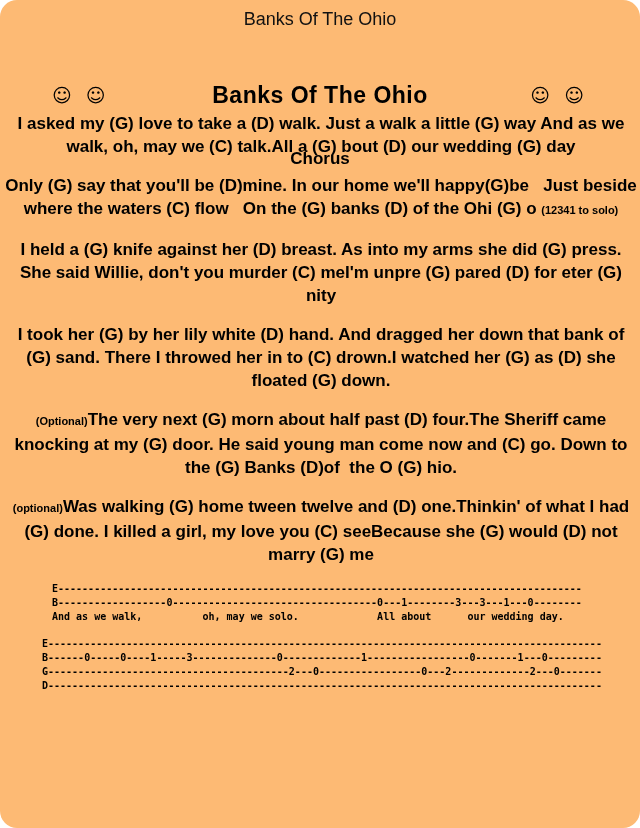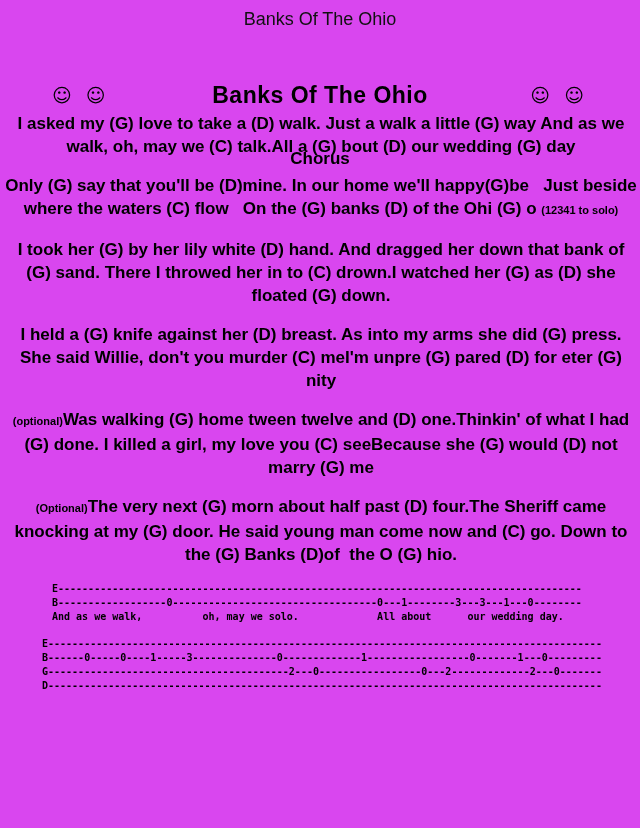--- a/index.html
+++ b/index.html
@@ -1,23 +1,24 @@
 <!DOCTYPE html>
 <html><head>
 <meta charset="utf-8">
 <style>
   html, body { margin: 0; padding: 0; background: #ffffff; }
   .page {
     position: relative;
     width: 640px;
     height: 828px;
-    background: #d946ef;
+    background: #fdba74;
     color: #000000;
     overflow: hidden;
     font-family: "Liberation Sans", sans-serif;
+    border-radius: 17px;
   }
   .page-title {
     padding-top: 9px;
     text-align: center;
     font-size: 18px;
     font-weight: normal;
     color: #111111;
   }
   .heading-row {
     position: relative;
@@ -80,27 +81,27 @@
     <span class="song-title">Banks Of The Ohio</span>
     <span class="smileys right">☺ ☺</span>
   </div>
 
   <div class="verse first"><span>I asked my (G) love to take a (D) walk. Just a walk a little (G) way And as we walk, oh, may we (C) talk.All a (G) bout (D) our wedding (G) day</span></div>
 
   <div class="chorus-label">Chorus</div>
 
   <div class="verse"><span>Only (G) say that you'll be (D)mine. In our home we'll happy(G)be   Just beside where the waters (C) flow   On the (G) banks (D) of the Ohi (G) o </span><span class="small-inline">(12341 to solo)</span></div>
 
+  <div class="verse"><span>I held a (G) knife against her (D) breast. As into my arms she did (G) press. She said Willie, don't you murder (C) meI'm unpre (G) pared (D) for eter (G) nity</span></div>
+
   <div class="verse"><span>I took her (G) by her lily white (D) hand. And dragged her down that bank of (G) sand. There I throwed her in to (C) drown.I watched her (G) as (D) she floated (G) down.</span></div>
 
-  <div class="verse"><span>I held a (G) knife against her (D) breast. As into my arms she did (G) press. She said Willie, don't you murder (C) meI'm unpre (G) pared (D) for eter (G) nity</span></div>
+  <div class="verse"><span class="small-inline">(Optional)</span><span>The very next (G) morn about half past (D) four.The Sheriff came knocking at my (G) door. He said young man come now and (C) go. Down to the (G) Banks (D)of  the O (G) hio.</span></div>
 
   <div class="verse"><span class="small-inline">(optional)</span><span>Was walking (G) home tween twelve and (D) one.Thinkin' of what I had (G) done. I killed a girl, my love you (C) seeBecause she (G) would (D) not marry (G) me</span></div>
-
-  <div class="verse"><span class="small-inline">(Optional)</span><span>The very next (G) morn about half past (D) four.The Sheriff came knocking at my (G) door. He said young man come now and (C) go. Down to the (G) Banks (D)of  the O (G) hio.</span></div>
 
   <div class="tab-section">
     <div class="tab-block1">
       <div class="tab-line">E---------------------------------------------------------------------------------------</div>
       <div class="tab-line">B------------------0----------------------------------0---1--------3---3---1---0--------</div>
       <div class="tab-lyrics">And as we walk,          oh, may we solo.             All about      our wedding day.</div>
     </div>
     <div class="tab-block2">
       <div class="tab-line">E--------------------------------------------------------------------------------------------</div>
       <div class="tab-line">B------0-----0----1-----3--------------0-------------1-----------------0-------1---0---------</div>

